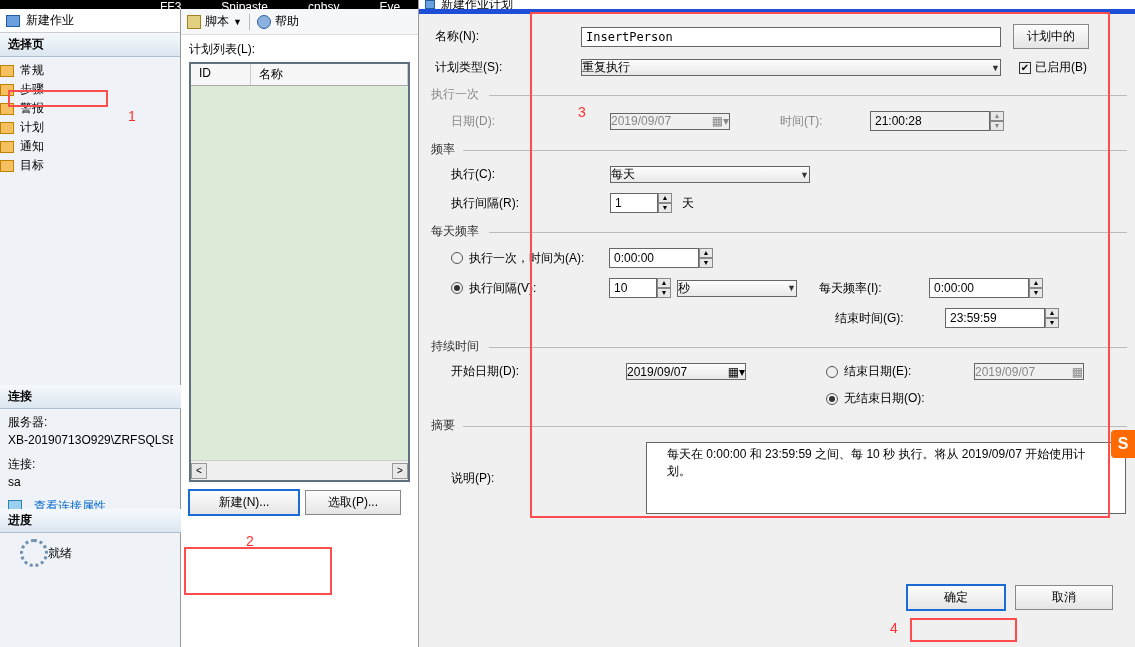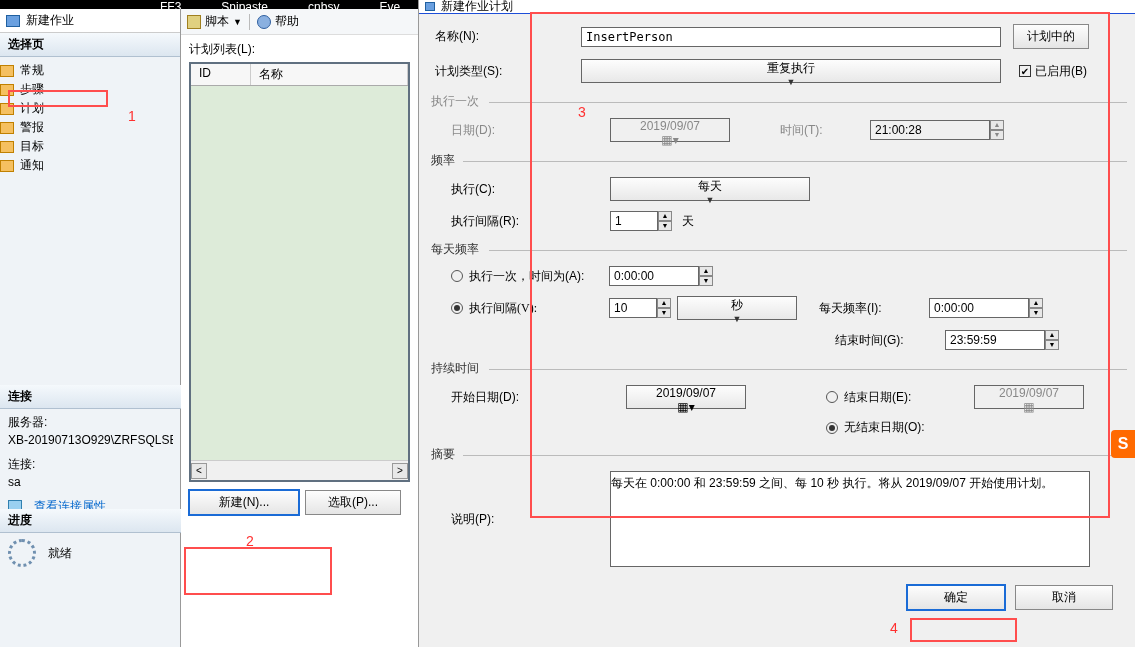--- a/index.html
+++ b/index.html
@@ -9,60 +9,60 @@
 .left-title-bar { background: #fff; border-bottom: 1px solid #ccc; padding: 3px 6px; display: flex; align-items: center; gap: 6px; }
 .sp-header { background: linear-gradient(#f5f9fc,#dce6f0); padding: 3px 8px; font-weight: bold; border-bottom: 1px solid #b0c0d0; }
 .tree { padding: 4px 0; }
 .tree-item { display: flex; align-items: center; gap: 6px; padding: 1px 0; }
 .tree-icon { width: 14px; height: 12px; background: #f5c060; border: 1px solid #c08000; }
 .red-box { border: 2px solid #ff4d4d; position: absolute; pointer-events: none; }
 .conn-block { position: absolute; left: 0; top: 376px; width: 181px; }
 .conn-body { padding: 4px 8px; line-height: 1.5; }
 .link { color: #0066cc; text-decoration: underline; cursor: pointer; }
 .prog-block { position: absolute; left: 0; top: 500px; width: 181px; }
-.prog-body { display: flex; align-items: center; gap: 12px; padding: 6px 8px; }
+.prog-body { display: flex; align-items: center; gap: 0; padding: 6px 20px; }
 .spinner { width: 28px; height: 28px; border: 3px dotted #7090b0; border-radius: 50%; }
 .mid-panel { position: absolute; left: 181px; top: 9px; width: 237px; height: 638px; background: #fff; }
 .toolbar { display: flex; align-items: center; gap: 4px; padding: 4px 6px; border-bottom: 1px solid #ddd; background: #f5f7f9; }
 .tb-sep { width: 1px; height: 16px; background: #bbb; margin: 0 3px; }
 .tb-icon { width: 14px; height: 14px; display: inline-block; }
 .list-label { padding: 6px 8px 2px; }
 .list { border: 2px solid #607080; margin: 2px 8px; height: 420px; background: #ddebd9; position: relative; }
 .list-hdr { display: flex; background: #fff; border-bottom: 1px solid #aaa; }
 .list-hdr > div { padding: 2px 8px; border-right: 1px solid #ccc; background: #f7f7f7; }
 .list-scroll { position: absolute; left: 0; right: 0; bottom: 0; height: 20px; background: #f0f0f0; border-top: 1px solid #ccc; display:flex; align-items:center; }
 .sb-btn { width:16px; height:16px; border:1px solid #999; background:#e8e8e8; text-align:center; font-size:10px; line-height:14px; }
 .mid-buttons { display: flex; gap: 6px; padding: 6px 8px; align-items:center; }
 .btn { border: 1px solid #888; background: linear-gradient(#fdfdfd,#e5e5e5); padding: 3px 0; min-width: 110px; text-align: center; cursor: pointer; }
 .btn.blue-outline { outline: 2px solid #1a6bd6; outline-offset: -1px; }
 .right-panel { position: absolute; left: 418px; top: 0; width: 717px; height: 647px; background: #f0f0f0; border-left: 1px solid #999; }
-.right-title { display:flex; align-items:center; gap:6px; padding:2px 6px; background:#fff; border-bottom:1px solid #1d4ed8; height:14px; font-size:10px; overflow:hidden; }
+.right-title { display:flex; align-items:center; gap:6px; padding:2px 6px; background:#fff; border-bottom:5px solid #1d4ed8; height:14px; font-size:10px; overflow:hidden; }
 .right-body { padding: 10px 8px 4px 12px; position: relative; height: 600px; }
 .row { display: flex; align-items: center; margin-bottom: 10px; }
 .lbl { width: 150px; padding-left: 4px; }
 .lbl2 { width: 135px; padding-left: 20px; }
 .input-text { border: 1px solid #666; background: #fff; padding: 2px 4px; height: 20px; }
-.dropdown { border: 1px solid #666; background: linear-gradient(#fdfdfd,#e8e8e8); height: 24px; display: flex; align-items: center; justify-content: space-between; padding: 0 0; flex-direction: column; }
+.dropdown { border: 1px solid #666; background: linear-gradient(#fdfdfd,#e8e8e8); height: 17px; display: flex; align-items: center; justify-content: space-between; padding: 0 0; }
 .dd-arrow { font-size: 9px; color: #333; }
 .checkbox { width: 12px; height: 12px; border: 1px solid #333; display: inline-flex; align-items: center; justify-content: center; font-size: 10px; margin-right: 4px; }
 .fieldset-label { color: #333; margin: 4px 0 8px 0; position: relative; }
 .fieldset-label::after { content: ""; position: absolute; top: 50%; height: 1px; background: #bbb; }
 .fl-exec::after { left: 58px; right: 0; }
 .fl-freq::after { left: 32px; right: 0; }
 .fl-daily::after { left: 58px; right: 0; }
 .fl-dur::after { left: 58px; right: 0; }
 .fl-sum::after { left: 32px; right: 0; }
 .disabled { color: #888; }
 .spin { display: inline-flex; }
 .spin input { border: 1px solid #666; width: 70px; height: 20px; padding: 0 4px; }
 .spin .sp-btns { width: 14px; display: flex; flex-direction: column; }
 .spin .sp-btns div { flex: 1; border: 1px solid #888; background: #e8e8e8; font-size: 7px; text-align: center; line-height: 8px; }
 .radio { width: 12px; height: 12px; border: 1px solid #555; border-radius: 50%; display: inline-flex; align-items:center; justify-content:center; margin-right: 6px; }
 .radio.checked::after { content:""; width:6px; height:6px; background:#333; border-radius:50%; }
-.textarea { border: 1px solid #666; background: #fff; padding: 3px 0; height: 96px; overflow: hidden; }
+.textarea { border: 1px solid #666; background: #fff; padding: 3px 20px; height: 72px; overflow: hidden; margin-left: 36px; }
 .footer { position: absolute; bottom: 4px; right: 6px; display: flex; gap: 10px; align-items: center; }
 .ann { color: #ff3030; font-size: 14px; position: absolute; font-family: sans-serif; }
 .side-badge { position:absolute; right:0; top:430px; width:24px; height:28px; background:#ff6a00; border-radius:4px 0 0 4px; color:#fff; text-align:center; font-weight:bold; font-size:16px; line-height:28px; }
 </style>
 </head>
 <body>
 
 <div class="taskbar">
   <span>FF3</span>
   <span>Snipaste</span>
@@ -80,33 +80,33 @@
     <div class="tree-item">
         <span class="tree-icon"></span>
         <span>常规</span>
       </div>
     <div class="tree-item">
         <span class="tree-icon"></span>
         <span>步骤</span>
       </div>
     <div class="tree-item">
         <span class="tree-icon"></span>
+        <span>警报</span>
+      </div>
+    <div class="tree-item">
+        <span class="tree-icon"></span>
         <span>计划</span>
       </div>
     <div class="tree-item">
         <span class="tree-icon"></span>
-        <span>警报</span>
+        <span>通知</span>
       </div>
     <div class="tree-item">
         <span class="tree-icon"></span>
         <span>目标</span>
-      </div>
-    <div class="tree-item">
-        <span class="tree-icon"></span>
-        <span>通知</span>
       </div>
   </div>
 
   <div class="conn-block">
     <div class="sp-header">连接</div>
     <div class="conn-body">
       <div>服务器:</div>
       <div style="white-space:nowrap;overflow:hidden;">XB-20190713O929\ZRFSQLSERVE</div>
       <div style="height:6px;"></div>
       <div>连接:</div>
@@ -232,21 +232,21 @@
         <input style="width: 90px;" value="0:00:00">
         <div class="sp-btns">
             <div>▲</div>
             <div>▼</div>
           </div>
       </div>
     </div>
     <div class="row">
       <div style="width:20px;"></div>
       <span class="radio checked"></span>
-      <span style="width:134px;font-family:Liberation Serif, serif;">执行间隔(V):</span>
+      <span style="width:134px;">执行间隔(V):</span>
       <div style="width:6px;"></div>
       <div class="spin">
         <input style="width: 48px;" value="10">
         <div class="sp-btns">
             <div>▲</div>
             <div>▼</div>
           </div>
       </div>
       <div style="width:6px;"></div>
       <div class="dropdown" style="width:120px;">

